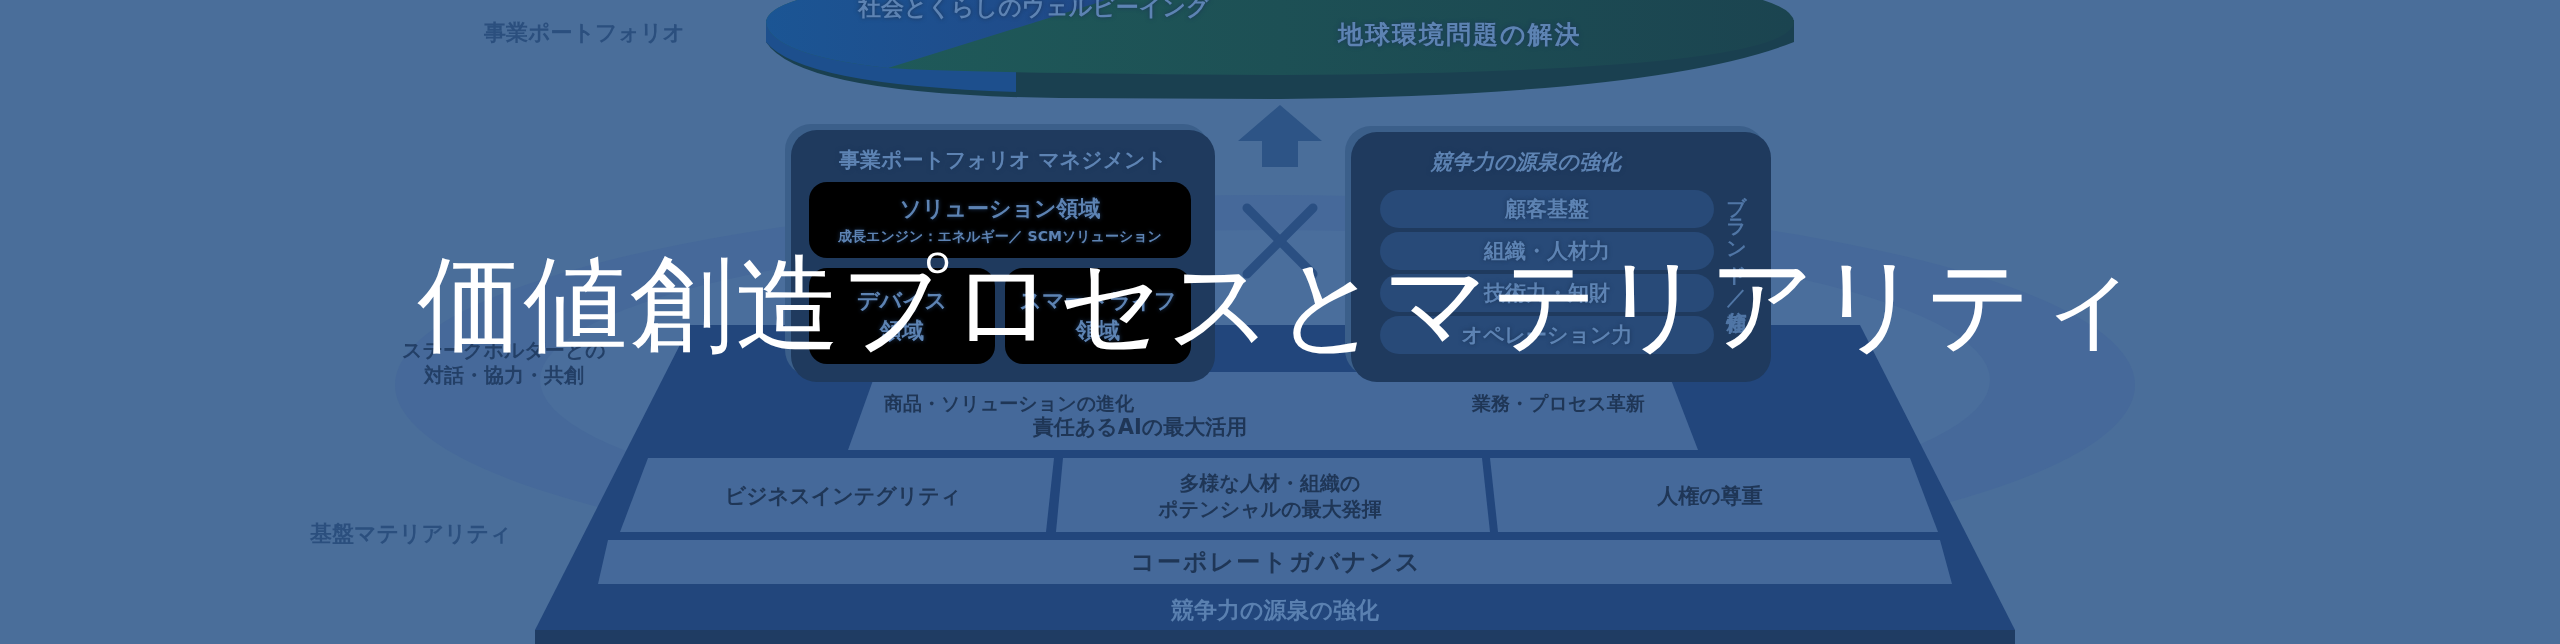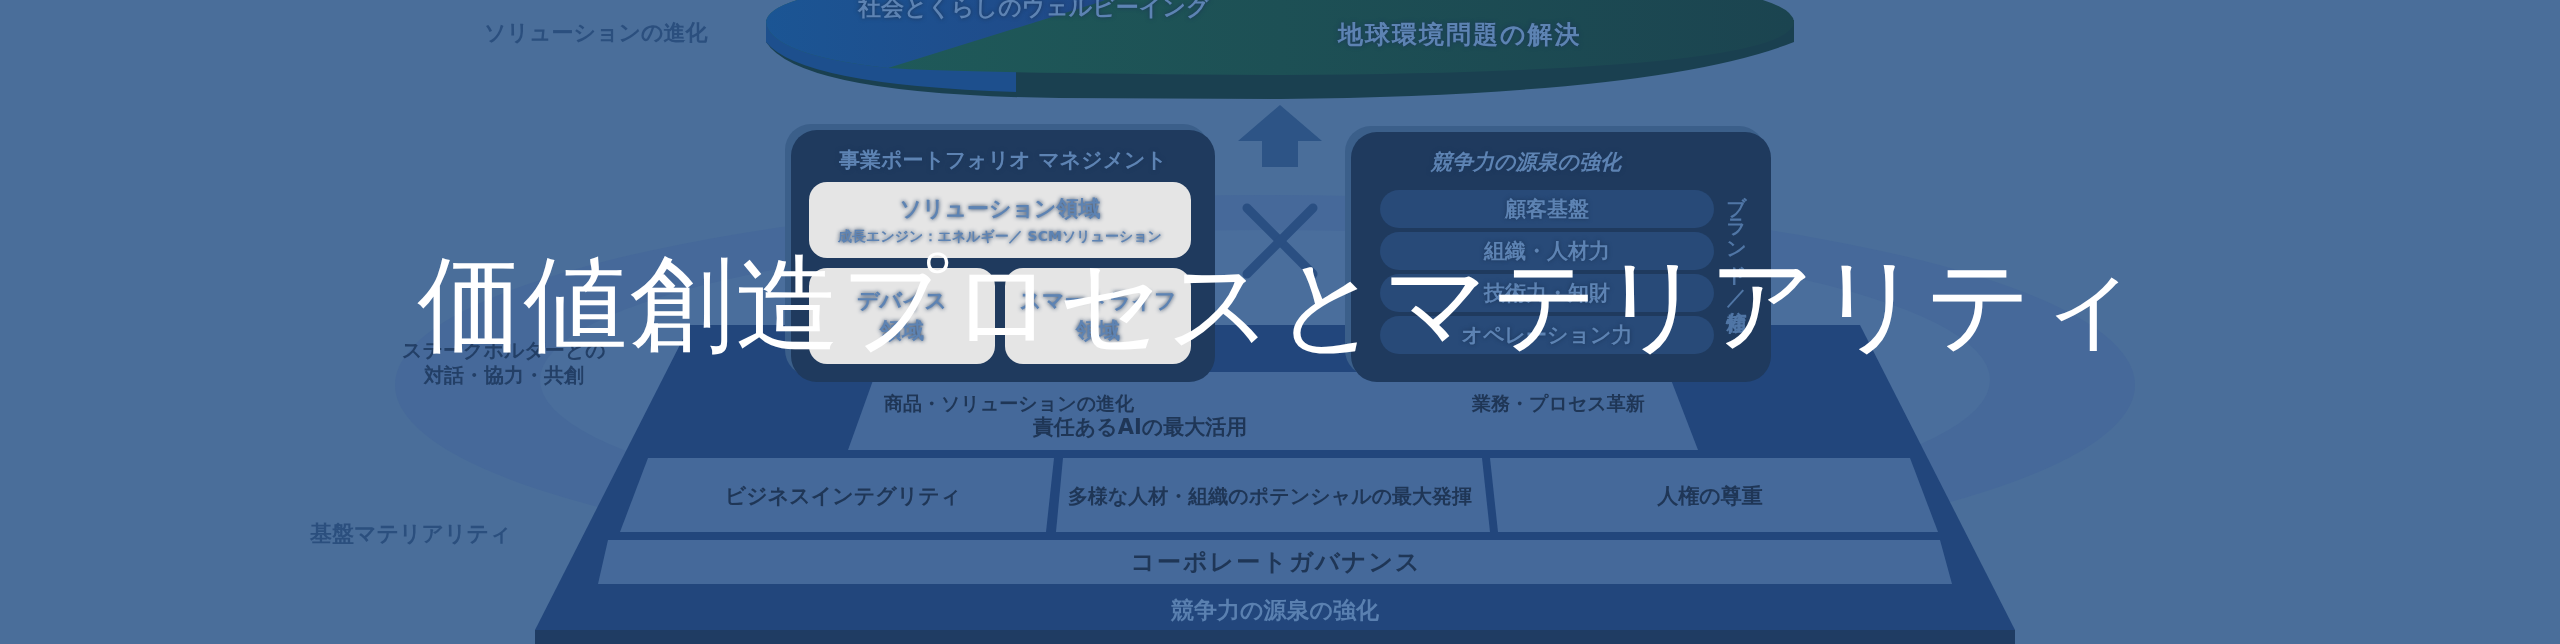--- a/index.html
+++ b/index.html
@@ -6,21 +6,21 @@
     html, body { width: 2560px; height: 644px; overflow: hidden; }
     body { background: #4a6e9a; font-family: "DejaVu Sans", "Liberation Sans", sans-serif; position: relative; }
     .stage { position: absolute; left: 0; top: 0; width: 2560px; height: 644px; overflow: hidden; }
     .abs { position: absolute; }
     .ellipse-bg { position: absolute; border-radius: 50%; }
     .dim-label { position: absolute; color: #2b4f7e; font-weight: bold; font-size: 22px; letter-spacing: 0px; white-space: nowrap; }
     .dark-text { color: #1f3656; font-weight: bold; white-space: nowrap; }
     .light-text { color: #5d83b3; font-weight: bold; white-space: nowrap; text-shadow: 0 0 4px #1c3558; }
     .panel { position: absolute; background: #1f3a5e; border-radius: 26px; box-shadow: -6px -6px 0 #3b5f8a; }
     .pill { position: absolute; background: #284a78; border-radius: 22px; display: flex; align-items: center; justify-content: center; text-align: right; }
-    .box { position: absolute; background: #e5e5e5; border-radius: 18px; display: flex; flex-direction: column; align-items: center; justify-content: center; }
+    .box { position: absolute; background: #000000; border-radius: 18px; display: flex; flex-direction: column; align-items: center; justify-content: center; }
     .tier { position: absolute; display: flex; align-items: center; justify-content: center; text-align: center; }
     .title { position: absolute; left: 0; width: 2560px; top: 236px; text-align: center; color: #ffffff; font-size: 104px; font-weight: normal; letter-spacing: 2px; white-space: nowrap; font-family: "DejaVu Sans", sans-serif; }
   </style>
 </head>
 <body>
 
 <div class="stage">
 
   <div class="ellipse-bg" style="left:395px; top:195px; width:1740px; height:380px; background:#46699a;"></div>
   <div class="ellipse-bg" style="left:540px; top:230px; width:1450px; height:300px; background:#4a6e9c;"></div>
@@ -39,21 +39,21 @@
 
     <path d="M6,20 L6,42 Q40,95 300,98 L520,99 Q900,95 1034,42 L1034,20 Z" fill="#1a4050"></path>
     <path d="M6,20 L6,42 Q40,85 256,92 L256,70 Z" fill="#1d4f8d"></path>
 
     <path d="M6,22 Q10,-30 520,-30 Q1030,-30 1034,22 Q1030,72 520,75 Q200,73 128,68 Q10,55 6,22 Z" fill="url(#gR)"></path>
     <path d="M6,22 Q10,-30 520,-30 L420,-30 L340,2 L128,68 Q10,55 6,22 Z" fill="url(#gL)"></path>
   </svg>
   <div class="abs light-text" style="left:858px; top:-8px; font-size:23px;">社会とくらしのウェルビーイング</div>
   <div class="abs light-text" style="left:1338px; top:18px; font-size:25px; letter-spacing:2px;">地球環境問題の解決</div>
 
-  <div class="dim-label" style="left:484px; top:18px;">ソリューションの進化</div>
+  <div class="dim-label" style="left:484px; top:18px;">事業ポートフォリオ</div>
 
   <svg class="abs" style="left:530px; top:325px;" width="1490" height="319" viewBox="0 0 1490 319">
     <polygon points="160,0 1330,0 1485,305 5,305" fill="#22467c"></polygon>
     <polygon points="5,305 1485,305 1485,319 5,319" fill="#1f3c63"></polygon>
 
     <polygon points="320,48 1180,48 1170,0 330,0" fill="#22467c"></polygon>
   </svg>
 
   <svg class="abs" style="left:848px; top:370px;" width="852" height="82" viewBox="0 0 852 82">
     <polygon points="28,2 820,2 850,80 0,80" fill="#45699a"></polygon>
@@ -61,21 +61,21 @@
   <div class="abs dark-text" style="left:884px; top:391px; font-size:19px;">商品・ソリューションの進化</div>
   <div class="abs dark-text" style="left:1472px; top:391px; font-size:19px;">業務・プロセス革新</div>
   <div class="abs dark-text" style="left:1015px; top:413px; font-size:21px; width:250px; text-align:center;">責任あるAIの最大活用</div>
 
   <svg class="abs" style="left:620px; top:458px;" width="1320" height="76" viewBox="0 0 1320 76">
     <polygon points="28,0 434,0 426,74 0,74" fill="#45699a"></polygon>
     <polygon points="443,0 862,0 870,74 436,74" fill="#45699a"></polygon>
     <polygon points="870,0 1290,0 1318,74 878,74" fill="#45699a"></polygon>
   </svg>
   <div class="tier dark-text" style="left:648px; top:470px; width:390px; height:52px; font-size:21px;">ビジネスインテグリティ</div>
-  <div class="tier dark-text" style="left:1060px; top:466px; width:420px; height:60px; font-size:20px; line-height:26px;">
+  <div class="tier dark-text" style="left:1060px; top:466px; width:420px; height:60px; font-size:20px; flex-direction:column; line-height:26px;">
     <span>多様な人材・組織の</span>
     <span>ポテンシャルの最大発揮</span>
   </div>
   <div class="tier dark-text" style="left:1500px; top:470px; width:420px; height:52px; font-size:21px;">人権の尊重</div>
 
   <svg class="abs" style="left:598px; top:540px;" width="1356" height="46" viewBox="0 0 1356 46">
     <polygon points="10,0 1342,0 1354,44 0,44" fill="#45699a"></polygon>
   </svg>
   <div class="tier dark-text" style="left:598px; top:540px; width:1356px; height:44px; font-size:24px; letter-spacing:2px;">コーポレートガバナンス</div>
 

